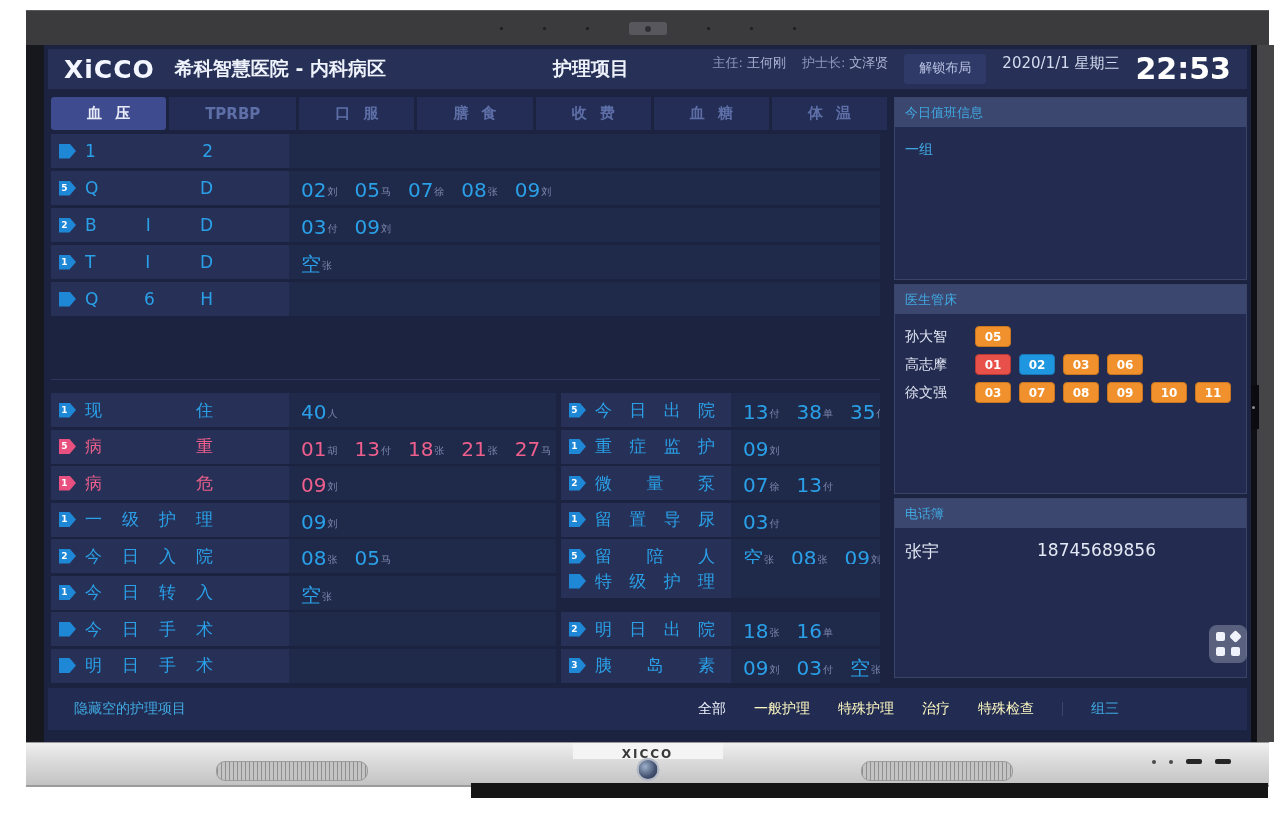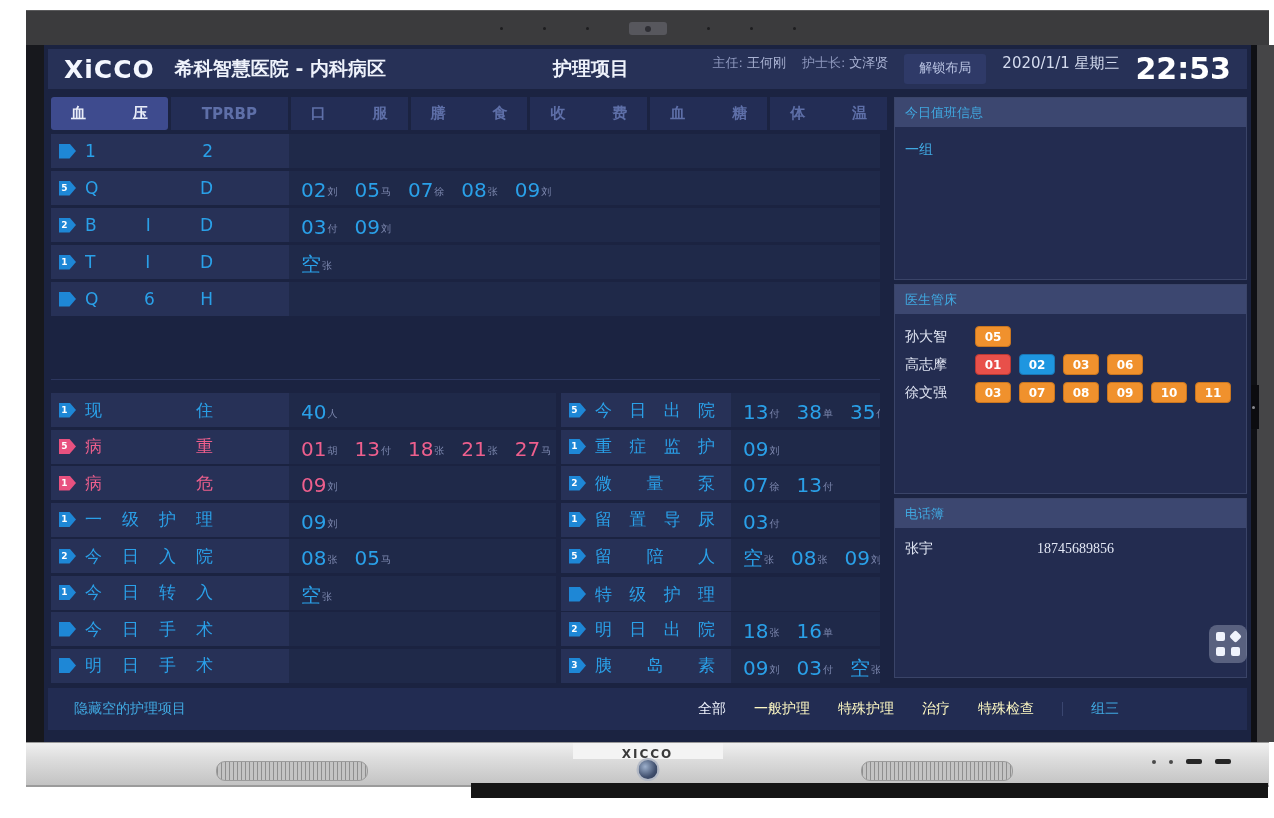--- a/index.html
+++ b/index.html
@@ -36,21 +36,21 @@
   .page-title{position:absolute;left:505px;font-size:19px;font-weight:bold;color:#eef2fb;}
   .hdr-right{margin-left:auto;display:flex;gap:16px;}
   .staff{font-size:13px;color:#8d97bd;}
   .staff b{font-weight:normal;color:#aab3d4;margin-left:4px;}
   .unlock-btn{background:#2f3a68;border-radius:3px;padding:5px 15px;font-size:13px;color:#b9c3e2;cursor:pointer;}
   .hdr-date{font-size:15px;color:#d5dcef;}
   .hdr-time{font-size:30px;font-weight:bold;color:#ffffff;line-height:1;}
 
   
   #tabs{position:absolute;left:7px;top:52px;width:836px;height:33px;display:flex;gap:3px;}
-  .tab{flex:1;background:#232d55;display:flex;align-items:center;padding:0 20px;cursor:pointer;}
+  .tab{flex:1;background:#232d55;display:flex;align-items:center;padding:0 36px;cursor:pointer;}
   .tab.active{background:#3e4b8e;border-radius:3px;}
   .tab-label{flex:1;font-size:15px;font-weight:bold;color:#5e6fa8;text-align:justify;text-align-last:justify;}
   .tab.active .tab-label{color:#e9edf9;}
   .tab-label.center{text-align:center;text-align-last:center;}
 
   
   .row{position:absolute;left:0;right:0;height:34px;background:#1f2949;display:flex;}
   .label-cell{background:#273157;display:flex;align-items:center;padding:0 10px 0 8px;box-sizing:border-box;flex:none;}
   .badge{flex:none;width:17px;height:15px;background:#1e87d6;clip-path:polygon(0 0,62% 0,100% 50%,62% 100%,0 100%);display:flex;align-items:center;justify-content:flex-start;margin-right:9px;}
   .badge .badge-n{width:11px;text-align:center;font-size:9px;font-weight:bold;color:#fff;line-height:15px;}
@@ -78,21 +78,21 @@
   #panel-doctors{top:239px;height:210px;}
   #panel-phone{top:453px;height:180px;}
   .duty-text{font-size:14px;color:#40a8e0;}
   .doc-row{display:flex;align-items:center;margin-bottom:7px;}
   .doc-name{width:70px;font-size:14px;color:#dfe4f2;flex:none;}
   .chips{display:flex;gap:8px;flex-wrap:wrap;}
   .chip{min-width:36px;height:21px;border-radius:4px;display:flex;align-items:center;justify-content:center;font-size:12px;font-weight:bold;color:#fff;box-sizing:border-box;}
   .chip.orange{background:#f0912d;border:1px solid #c9761f;}
   .chip.red{background:#e8504a;border:1px solid #b83833;}
   .chip.blue{background:#1e96e0;border:1px solid #1a77b5;}
-  .phone-row{display:flex;align-items:center;font-size:14px;color:#e3e8f5;font-family:Liberation Serif, serif;}
+  .phone-row{display:flex;align-items:flex-start;font-size:17px;color:#e3e8f5;}
   .phone-name{width:132px;flex:none;}
 
   
   .watermark{position:absolute;left:930px;top:600px;font-size:26px;color:rgba(125,135,170,0.35);letter-spacing:2px;white-space:nowrap;}
   .grid-btn{position:absolute;left:1165px;top:580px;width:38px;height:38px;border-radius:8px;background:rgba(214,221,240,0.30);display:flex;align-items:center;justify-content:center;cursor:pointer;}
   .grid-ico{position:relative;width:24px;height:24px;}
   .grid-ico i{position:absolute;width:9px;height:9px;background:#f0f3fc;border-radius:2px;}
   .grid-ico i:nth-child(1){left:0;top:0;}
   .grid-ico i:nth-child(2){right:0;top:0;transform:rotate(45deg);}
   .grid-ico i:nth-child(3){left:0;bottom:0;}
@@ -460,21 +460,21 @@
             <span class="vi">
               <span class="num">08</span>
               <span class="sub">张</span>
             </span>
             <span class="vi">
               <span class="num">09</span>
               <span class="sub">刘</span>
             </span>
           </div>
         </div>
-        <div class="row" style="top: 184px; gap: 36px;">
+        <div class="row" style="top: 171px; gap: 36px;">
           <div class="label-cell" style="width: 170px;">
             <span class="badge">
               <span class="badge-n"></span>
             </span>
             <span class="label-text">特级护理</span>
           </div>
           <div class="values"></div>
         </div>
         <div class="row" style="top: 219px;">
           <div class="label-cell" style="width: 170px;">

